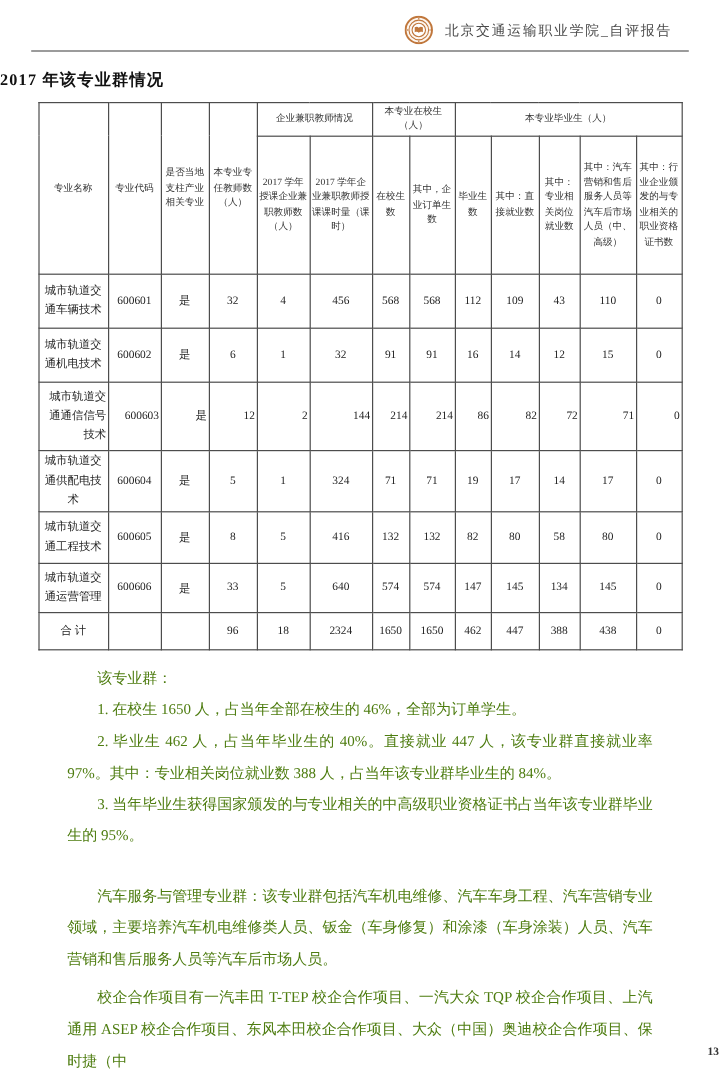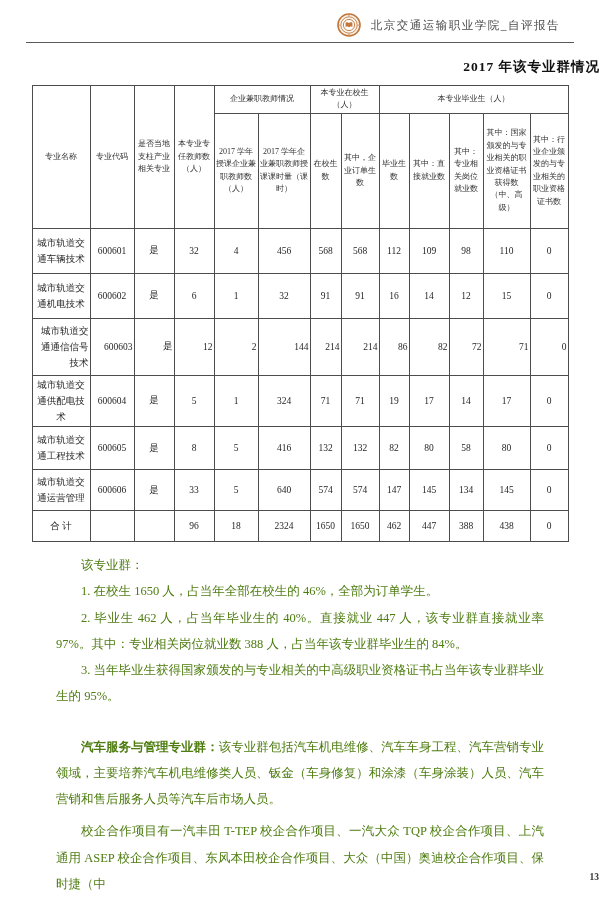--- a/index.html
+++ b/index.html
@@ -6,21 +6,21 @@
   body {
     width:600px; height:900px; background:#ffffff; position:relative; overflow:hidden;
     font-family:"Liberation Serif","DejaVu Serif",serif; color:#222;
   }
   
   .page-header { padding-top:12px; }
   .hdr-inner { display:flex; align-items:center; justify-content:flex-end; padding-right:40px; gap:10px; height:26px;padding-left:32px; }
   .hdr-title { font-size:11.5px; color:#4a4a4a; letter-spacing:1.5px; }
   .hdr-rule { border-bottom:1.5px solid #5a5a5a; margin:4px 26px 0 26px; }
   
-  .doc-title { text-align:right; font-size:13.5px; font-weight:bold; color:#111; margin:15px 0 9px 0; letter-spacing:1px; }
+  .doc-title { text-align:left; font-size:13.5px; font-weight:bold; color:#111; margin:15px 0 9px 0; letter-spacing:1px; }
   
   table.grid { border-collapse:collapse; table-layout:fixed; width:536px; margin:0 auto; }
   table.grid th, table.grid td {
     border:1px solid #4d4d4d; text-align:center; vertical-align:middle;
     padding:1px; overflow:hidden; word-break:break-all;
   }
   table.grid { border:1.5px solid #3c3c3c; }
   table.grid th { font-weight:normal; font-size:8px; line-height:1.55; color:#333; }
   table.grid thead tr.grp th { height:24px; }
   table.grid thead tr.sub th { height:110px; padding:2px 1px; }
@@ -30,21 +30,21 @@
   tr.r3 td { height:54px;text-align:right; }
   tr.r4 td { height:48px; }
   tr.r5 td { height:40px; }
   tr.r6 td { height:38px; }
   tr.totalrow td { height:28px;text-align:center; }
   
   .bodytext { margin:10px 56px 0 56px; font-size:12.5px; line-height:2.1; color:#4d7c0f; text-align:justify; }
   .bodytext p { margin:0; text-indent:2em; }
   .bodytext p.gap-lg { margin-top:24px; }
   .bodytext p.gap-sm { margin-top:6px; }
-  .bodytext b { font-weight:bold; }
+  .bodytext b { font-weight:normal; }
   
   .page-footer { position:absolute; bottom:18px; left:16px; width:100%; text-align:right;
     font-size:9.5px; font-weight:bold; color:#333; }
   .logo-wrap { display:inline-flex; width:24px; height:24px; }
 </style>
 </head>
 <body>
 
 <div>
 
@@ -96,37 +96,37 @@
         <th colspan="5">本专业毕业生（人）</th>
       </tr>
       <tr class="sub">
         <th>2017 学年授课企业兼职教师数（人）</th>
         <th>2017 学年企业兼职教师授课课时量（课时）</th>
         <th>在校生数</th>
         <th>其中，企业订单生数</th>
         <th>毕业生数</th>
         <th>其中：直接就业数</th>
         <th>其中：专业相关岗位就业数</th>
-        <th>其中：国家颁发的与专业相关的职业资格证书获得数（中、高级）</th>
+        <th>其中：汽车营销和售后服务人员等汽车后市场人员（中、高级）</th>
         <th>其中：行业企业颁发的与专业相关的职业资格证书数</th>
       </tr>
     </thead>
     <tbody>
       <tr class="r1">
         <td class="namecell">城市轨道交通车辆技术</td>
         <td>600601</td>
         <td>是</td>
         <td>32</td>
         <td>4</td>
         <td>456</td>
         <td>568</td>
         <td>568</td>
         <td>112</td>
         <td>109</td>
-        <td>98</td>
+        <td>43</td>
         <td>110</td>
         <td>0</td>
       </tr>
       <tr class="r2">
         <td class="namecell">城市轨道交通机电技术</td>
         <td>600602</td>
         <td>是</td>
         <td>6</td>
         <td>1</td>
         <td>32</td>

